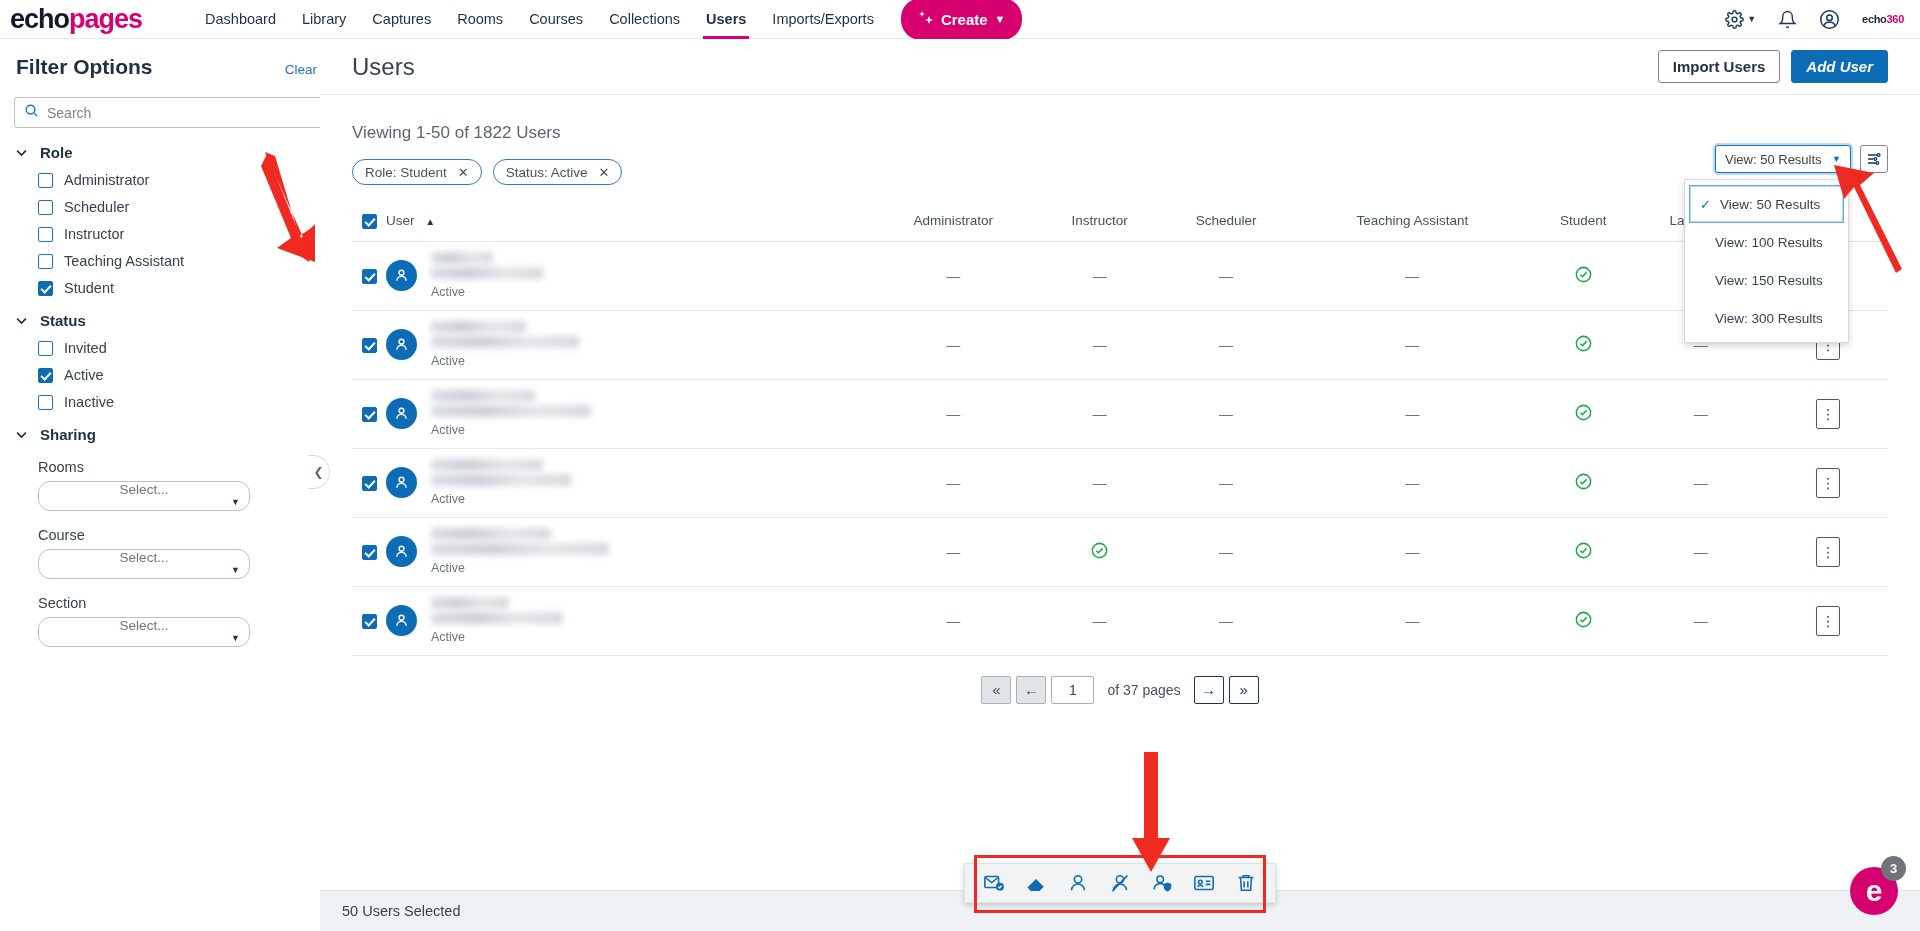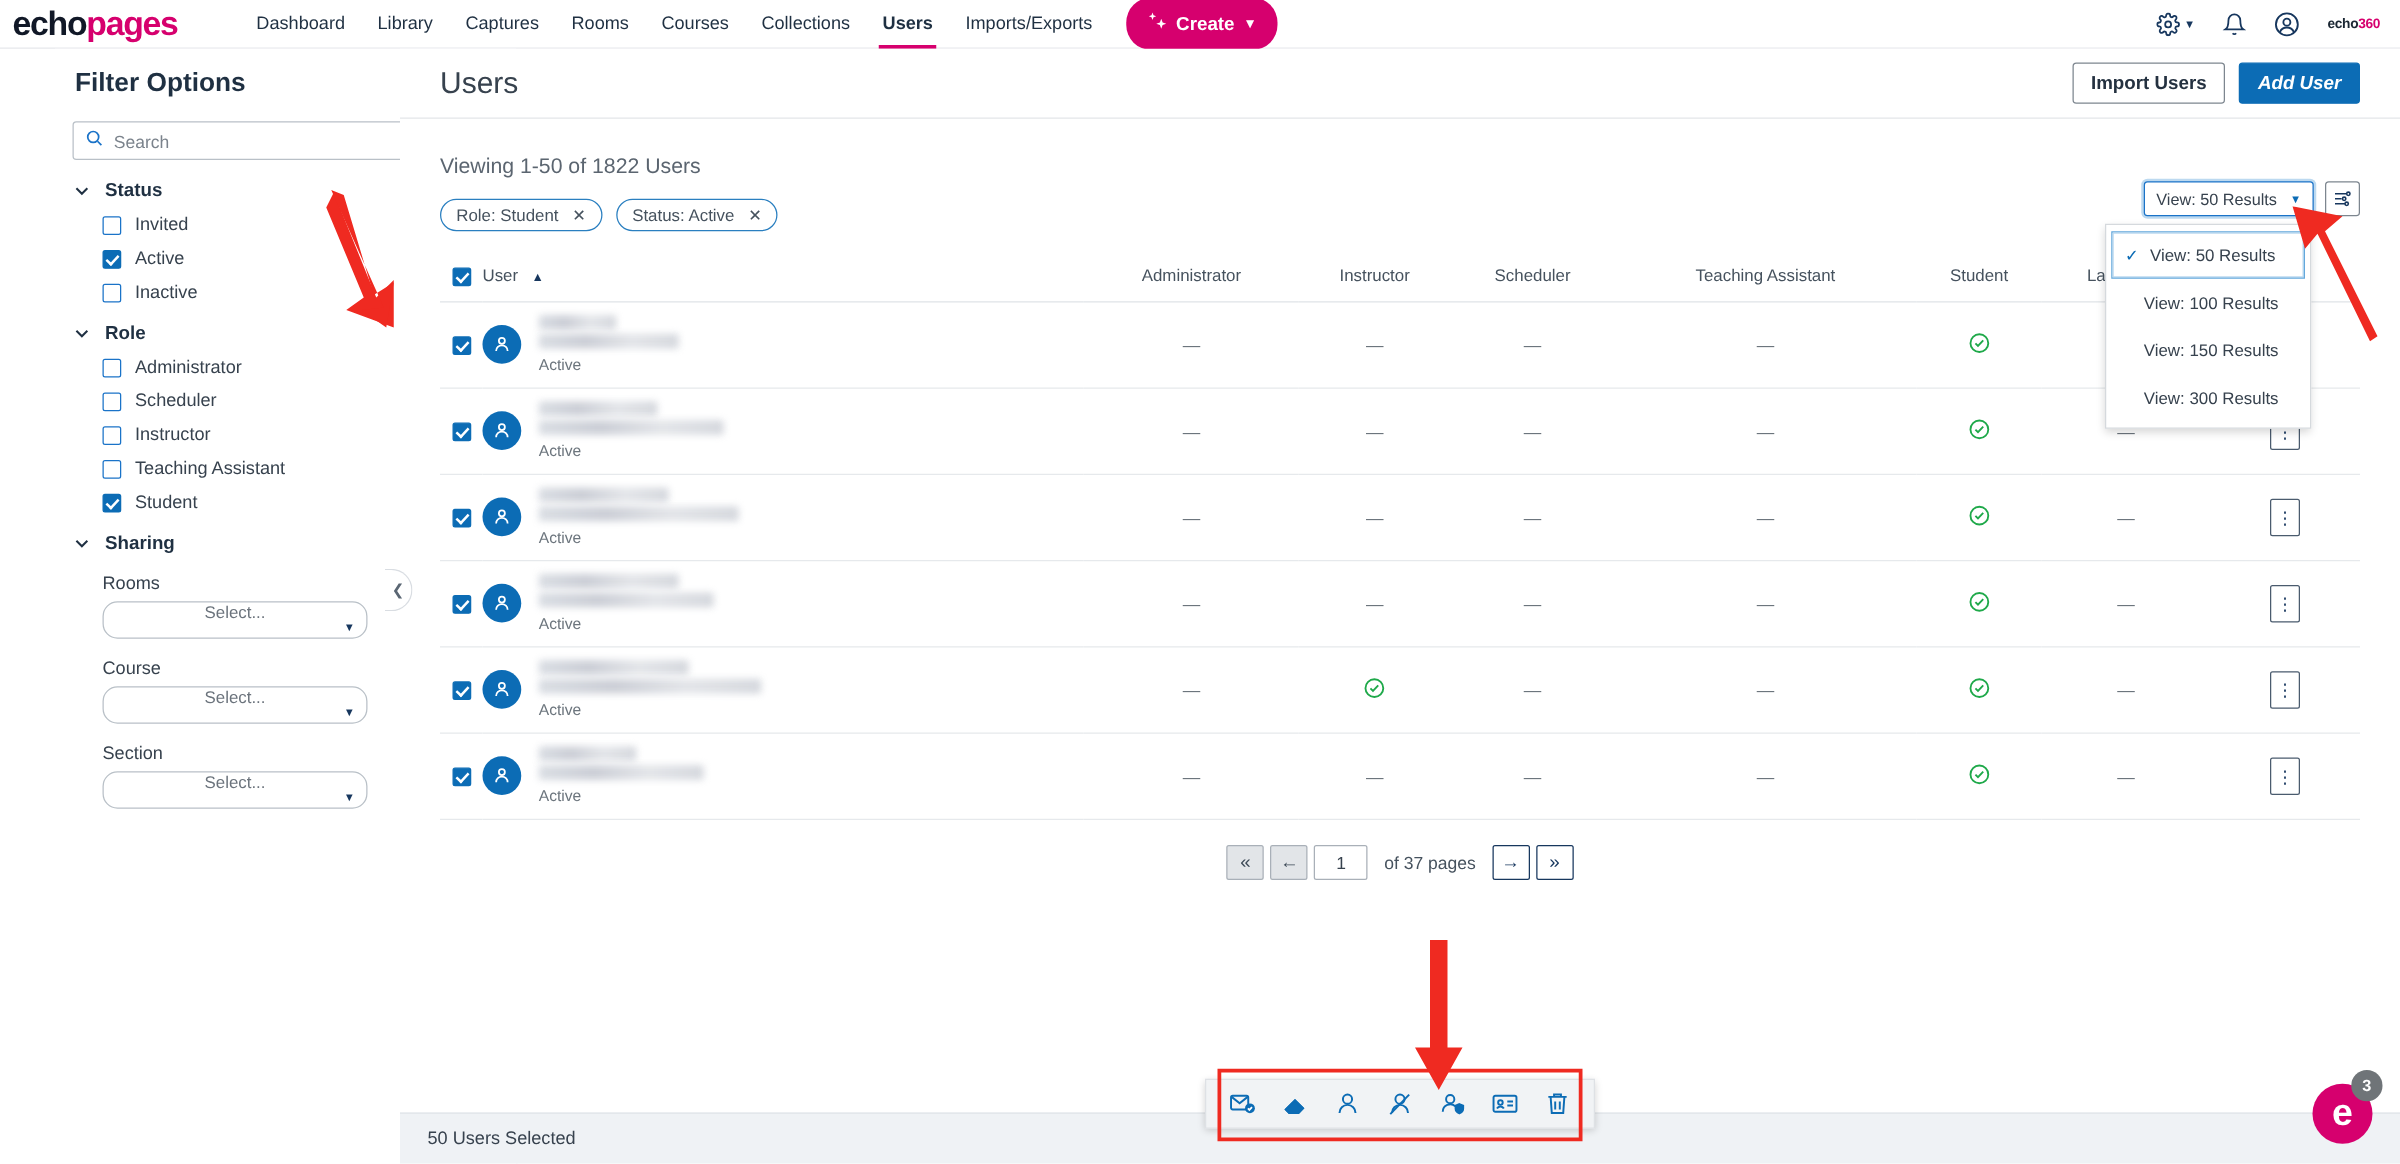--- a/index.html
+++ b/index.html
@@ -43,21 +43,21 @@
   .nav-right { margin-left: auto; display: flex; align-items: center; gap: 22px; margin-right: 16px; }
   .nav-icon { color: #17375e; display: flex; align-items: center; cursor: pointer; }
   .gear-wrap { display: flex; align-items: center; gap: 3px; }
   .mini-logo { font-size: 11px; font-weight: bold; letter-spacing: -0.3px; }
   .mini-logo .a { color: #1b2733; }
   .mini-logo .b { color: #d6006e; }
 
   
   .sidebar {
     position: absolute; top: 39px; left: 0; width: 370px; height: 892px;
-    background: #fff; border-right: 1px solid #d9dde2; padding: 0 14px; margin-left: 44px;
+    background: #fff; border-right: 1px solid #d9dde2; padding: 0 14px;
   }
   .filter-head { display: flex; align-items: baseline; padding: 16px 2px 0 2px; }
   .filter-title { font-size: 21px; font-weight: bold; color: #1f3042; }
   .clear-filters { margin-left: auto; font-size: 13.5px; color: #1a73c8; cursor: pointer; }
   .search-box {
     margin-top: 18px; height: 31px; border: 1px solid #b9c0c7; border-radius: 3px;
     display: flex; align-items: center; padding: 0 9px; gap: 8px; background: #fff;
   }
   .search-box input {
     border: none; outline: none; font-size: 14px; color: #555f6a; flex: 1;
@@ -297,65 +297,65 @@
     </div>
 
     
     <div class="group">
       <div class="group-head">
         <span class="chev">
             <svg width="15" height="15" viewBox="0 0 24 24" fill="none" stroke="#1f3042" stroke-width="2.6">
               <path d="M5 9l7 7 7-7"></path>
             </svg>
           </span>
-        <span class="group-title">Status</span>
+        <span class="group-title">Role</span>
       </div>
       <div class="opt">
           <span class="cb"></span>
-          <span class="opt-label">Invited</span>
+          <span class="opt-label">Administrator</span>
+        </div>
+      <div class="opt">
+          <span class="cb"></span>
+          <span class="opt-label">Scheduler</span>
+        </div>
+      <div class="opt">
+          <span class="cb"></span>
+          <span class="opt-label">Instructor</span>
+        </div>
+      <div class="opt">
+          <span class="cb"></span>
+          <span class="opt-label">Teaching Assistant</span>
         </div>
       <div class="opt">
           <span class="cb on"></span>
-          <span class="opt-label">Active</span>
-        </div>
-      <div class="opt">
-          <span class="cb"></span>
-          <span class="opt-label">Inactive</span>
+          <span class="opt-label">Student</span>
         </div>
     </div>
 
     
     <div class="group">
       <div class="group-head">
         <span class="chev">
             <svg width="15" height="15" viewBox="0 0 24 24" fill="none" stroke="#1f3042" stroke-width="2.6">
               <path d="M5 9l7 7 7-7"></path>
             </svg>
           </span>
-        <span class="group-title">Role</span>
+        <span class="group-title">Status</span>
       </div>
       <div class="opt">
           <span class="cb"></span>
-          <span class="opt-label">Administrator</span>
+          <span class="opt-label">Invited</span>
+        </div>
+      <div class="opt">
+          <span class="cb on"></span>
+          <span class="opt-label">Active</span>
         </div>
       <div class="opt">
           <span class="cb"></span>
-          <span class="opt-label">Scheduler</span>
-        </div>
-      <div class="opt">
-          <span class="cb"></span>
-          <span class="opt-label">Instructor</span>
-        </div>
-      <div class="opt">
-          <span class="cb"></span>
-          <span class="opt-label">Teaching Assistant</span>
-        </div>
-      <div class="opt">
-          <span class="cb on"></span>
-          <span class="opt-label">Student</span>
+          <span class="opt-label">Inactive</span>
         </div>
     </div>
 
     
     <div class="group">
       <div class="group-head">
         <span class="chev">
             <svg width="15" height="15" viewBox="0 0 24 24" fill="none" stroke="#1f3042" stroke-width="2.6">
               <path d="M5 9l7 7 7-7"></path>
             </svg>

